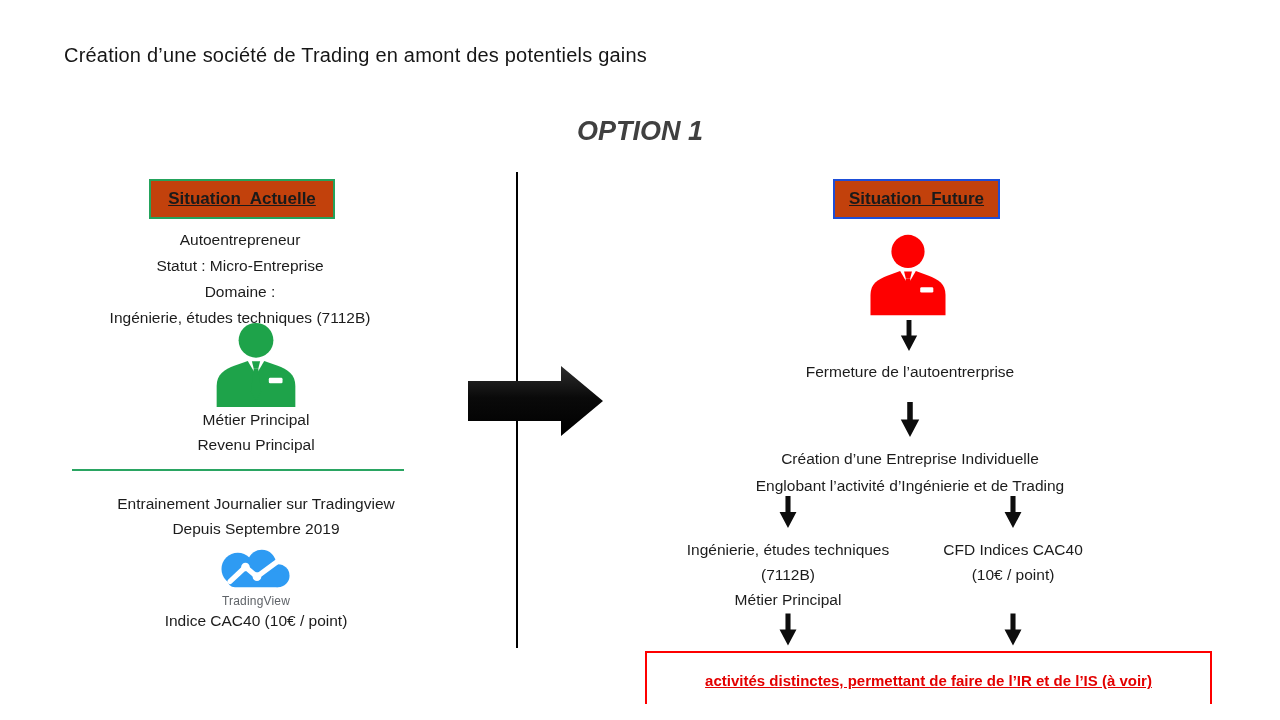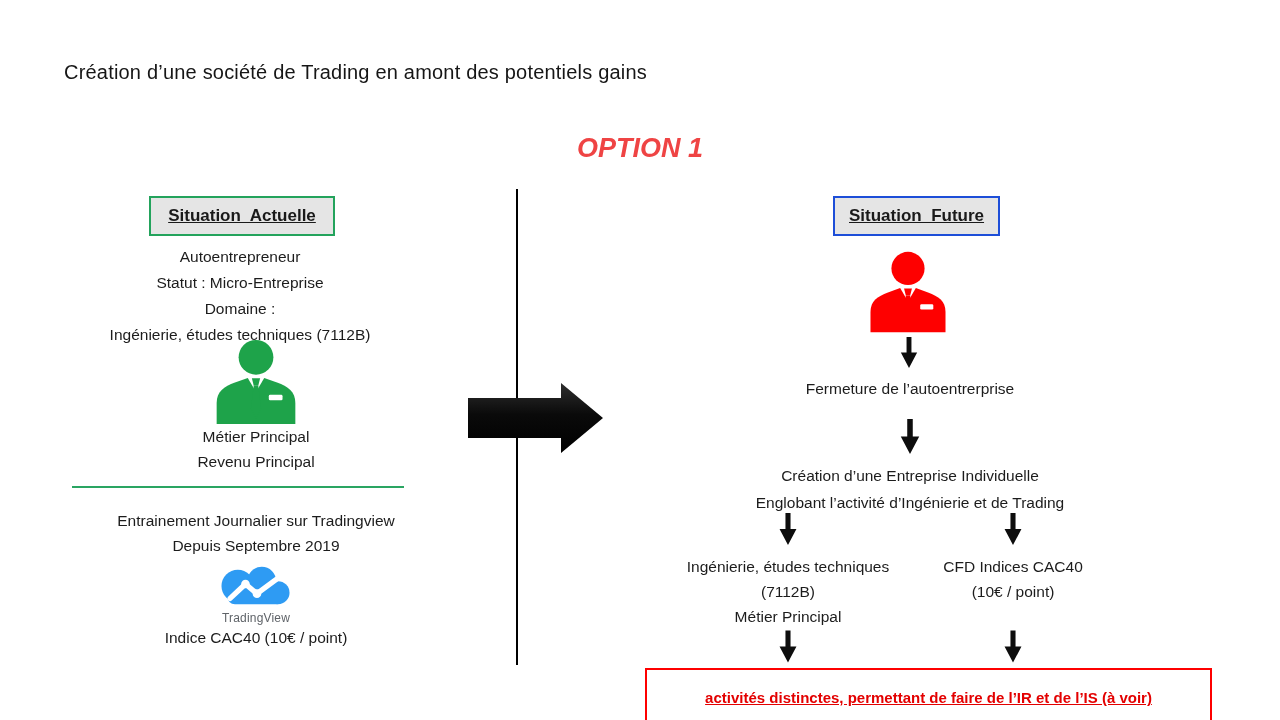--- a/index.html
+++ b/index.html
@@ -1,26 +1,26 @@
 <!DOCTYPE html>
 <html><head>
 <meta charset="utf-8">
 <style>
   html,body{margin:0;padding:0;background:#fff;}
   .slide{
     position:relative;width:1280px;height:704px;background:#ffffff;overflow:hidden;
-    font-family:"Liberation Sans",sans-serif;color:#1a1a1a;margin-top:17px;
+    font-family:"Liberation Sans",sans-serif;color:#1a1a1a;
   }
   .abs{position:absolute;}
   .ctr{text-align:center;}
   .slide-title{left:64px;top:44px;font-size:20px;color:#161616;letter-spacing:.2px;}
-  .option-heading{left:440px;top:116px;width:400px;font-size:27px;font-weight:700;font-style:italic;color:#ef4444;text-align:center;}
+  .option-heading{left:440px;top:116px;width:400px;font-size:27px;font-weight:700;font-style:italic;color:#404040;text-align:center;}
   .vline{left:516px;top:172px;width:2px;height:476px;background:#000;}
   .hdr-box{height:30px;padding:3px 14px;display:flex;align-items:center;justify-content:center;
-    font-size:17px;font-weight:700;text-decoration:underline;white-space:pre;background:#e5e5e5;}
+    font-size:17px;font-weight:700;text-decoration:underline;white-space:pre;background:#c2410c;}
   .hdr-green{border:2px solid #23a35c;}
   .hdr-red{border:2px solid #1d4ed8;}
   .txt{font-size:15.5px;line-height:26px;color:#1c1c1c;}
   .txt2{font-size:15.5px;line-height:25px;color:#1c1c1c;}
   .green-hr{left:72px;top:469px;width:332px;height:0;border-top:2px solid #2aa562;}
   .tv-label{font-size:12px;color:#5f6368;margin-top:1px;letter-spacing:.2px;}
   .conclusion-box{left:645px;top:651px;width:563px;height:55px;border:2px solid #fe0000;
     display:flex;flex-direction:column;align-items:center;justify-content:center;}
   .conclusion-line{font-size:15px;font-weight:700;color:#e30000;text-decoration:underline;line-height:25px;white-space:pre;}
   svg{display:block;}

